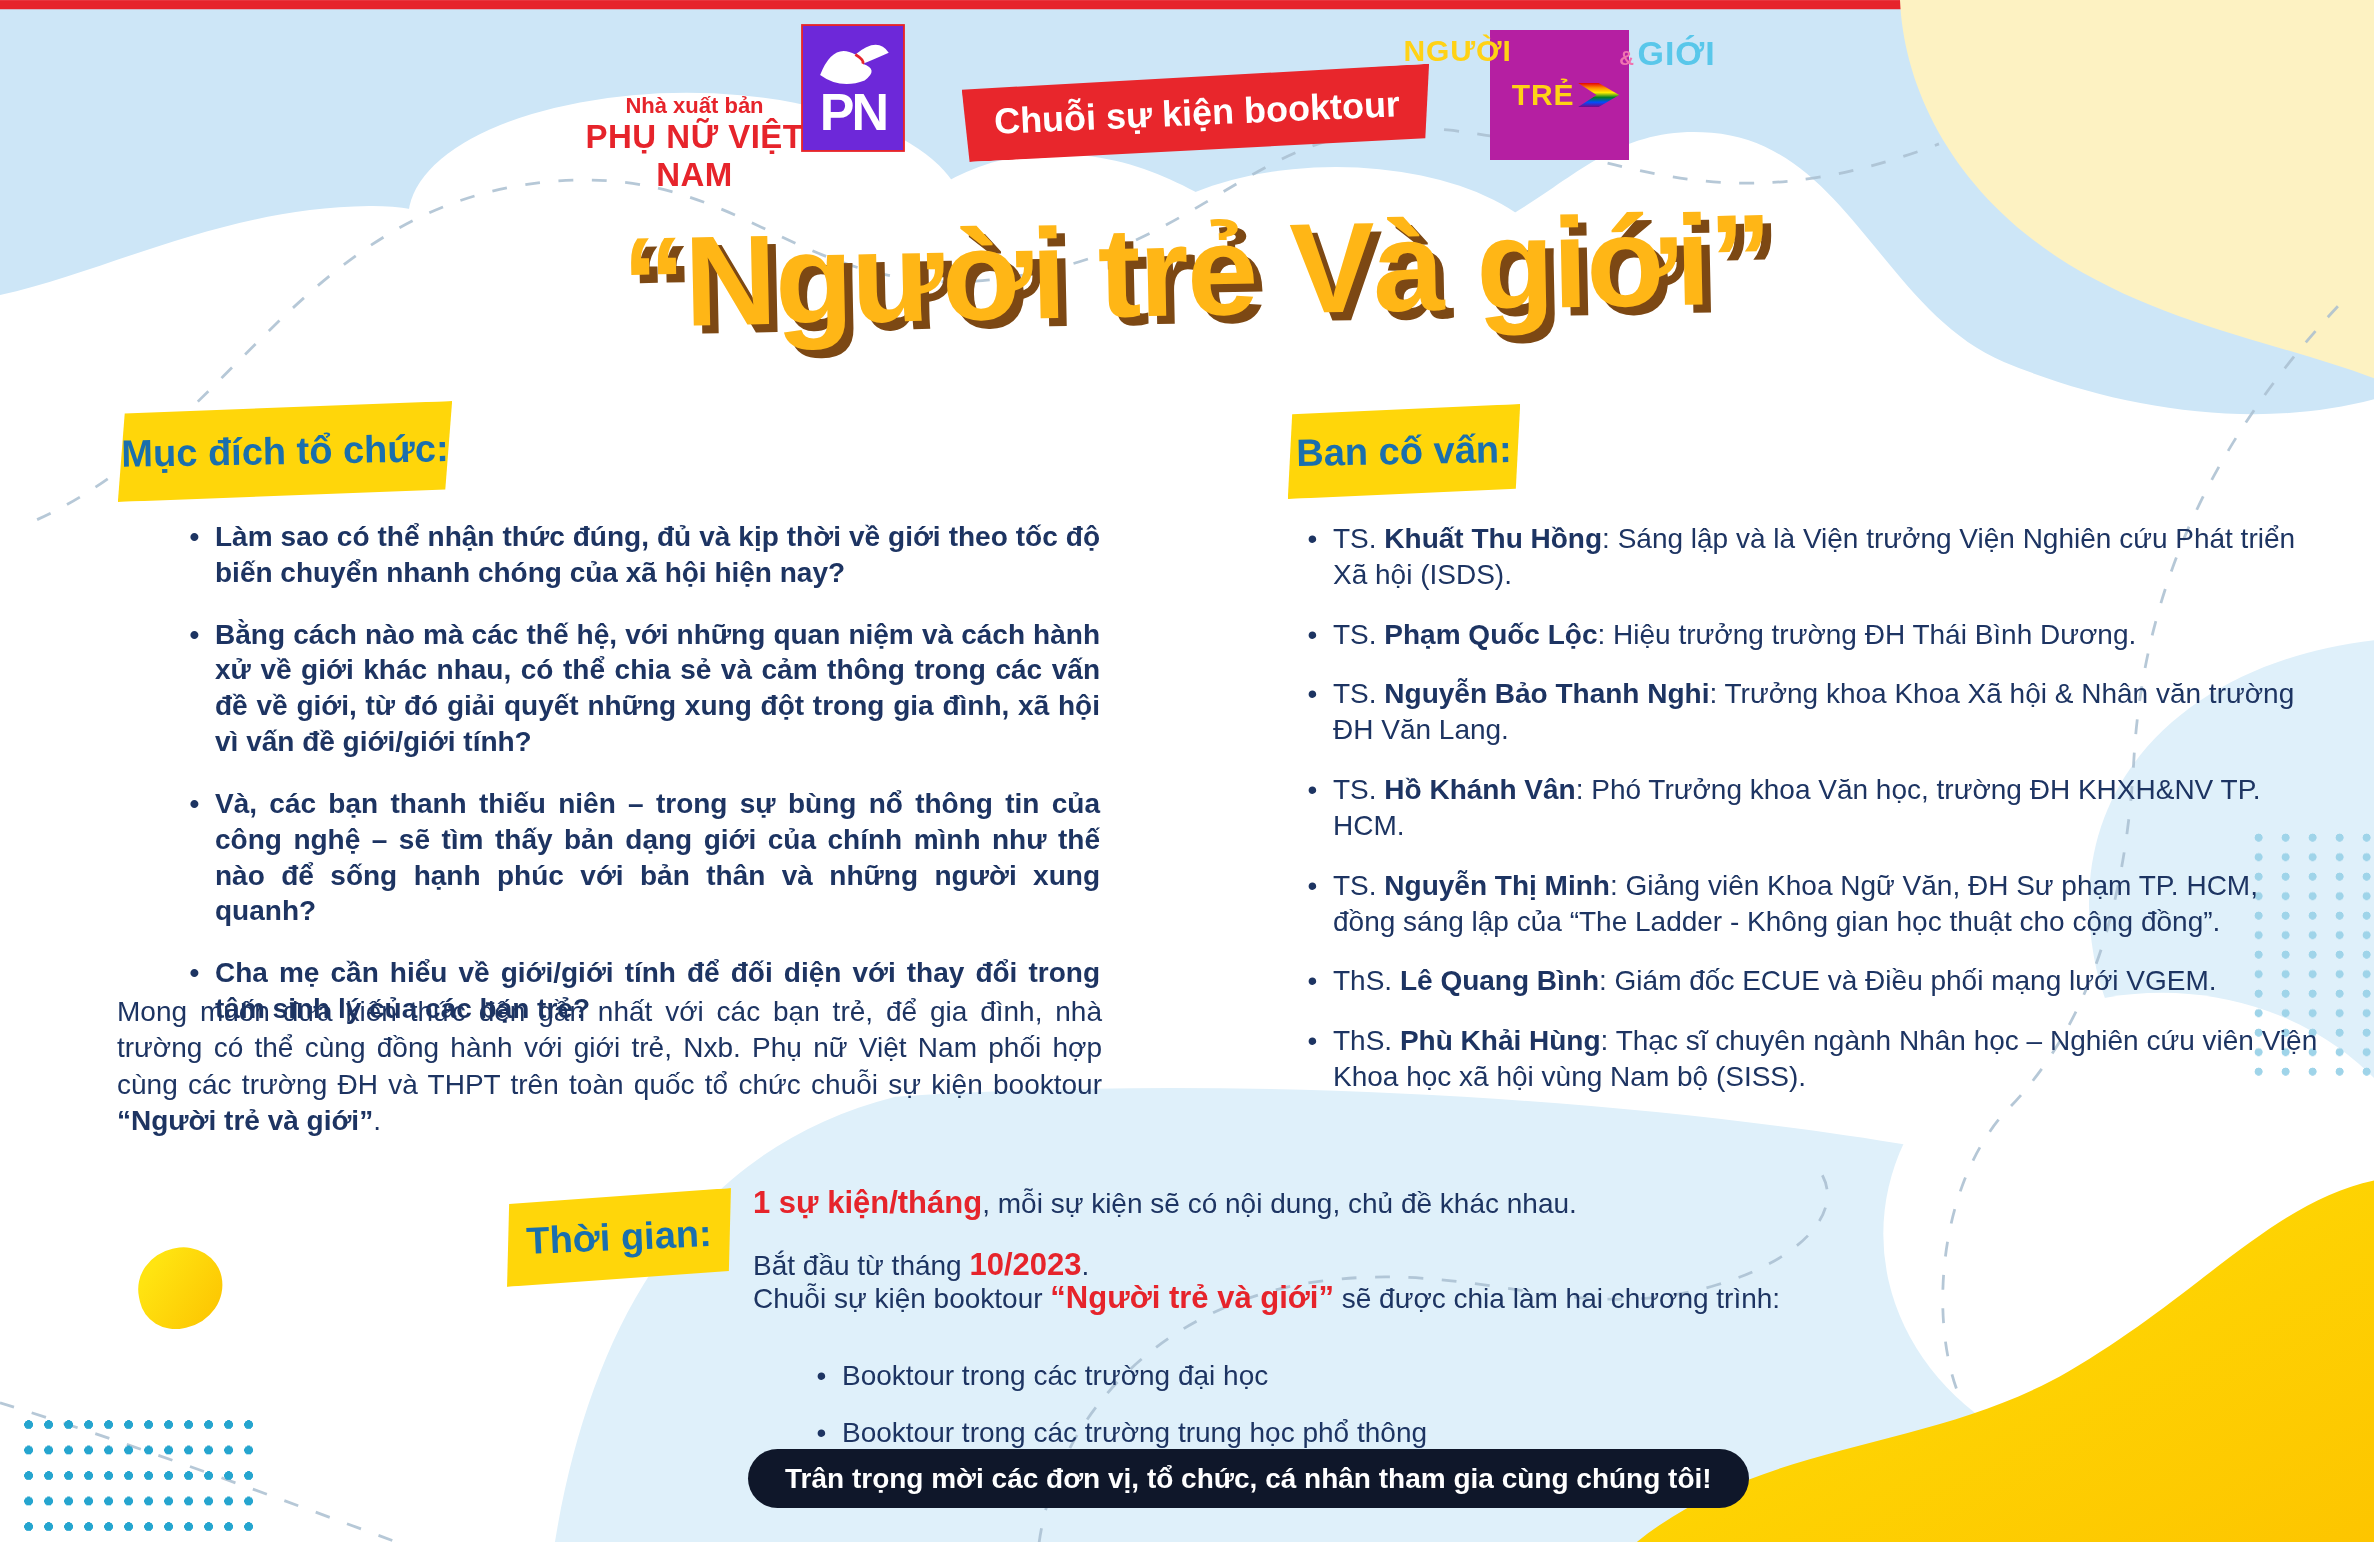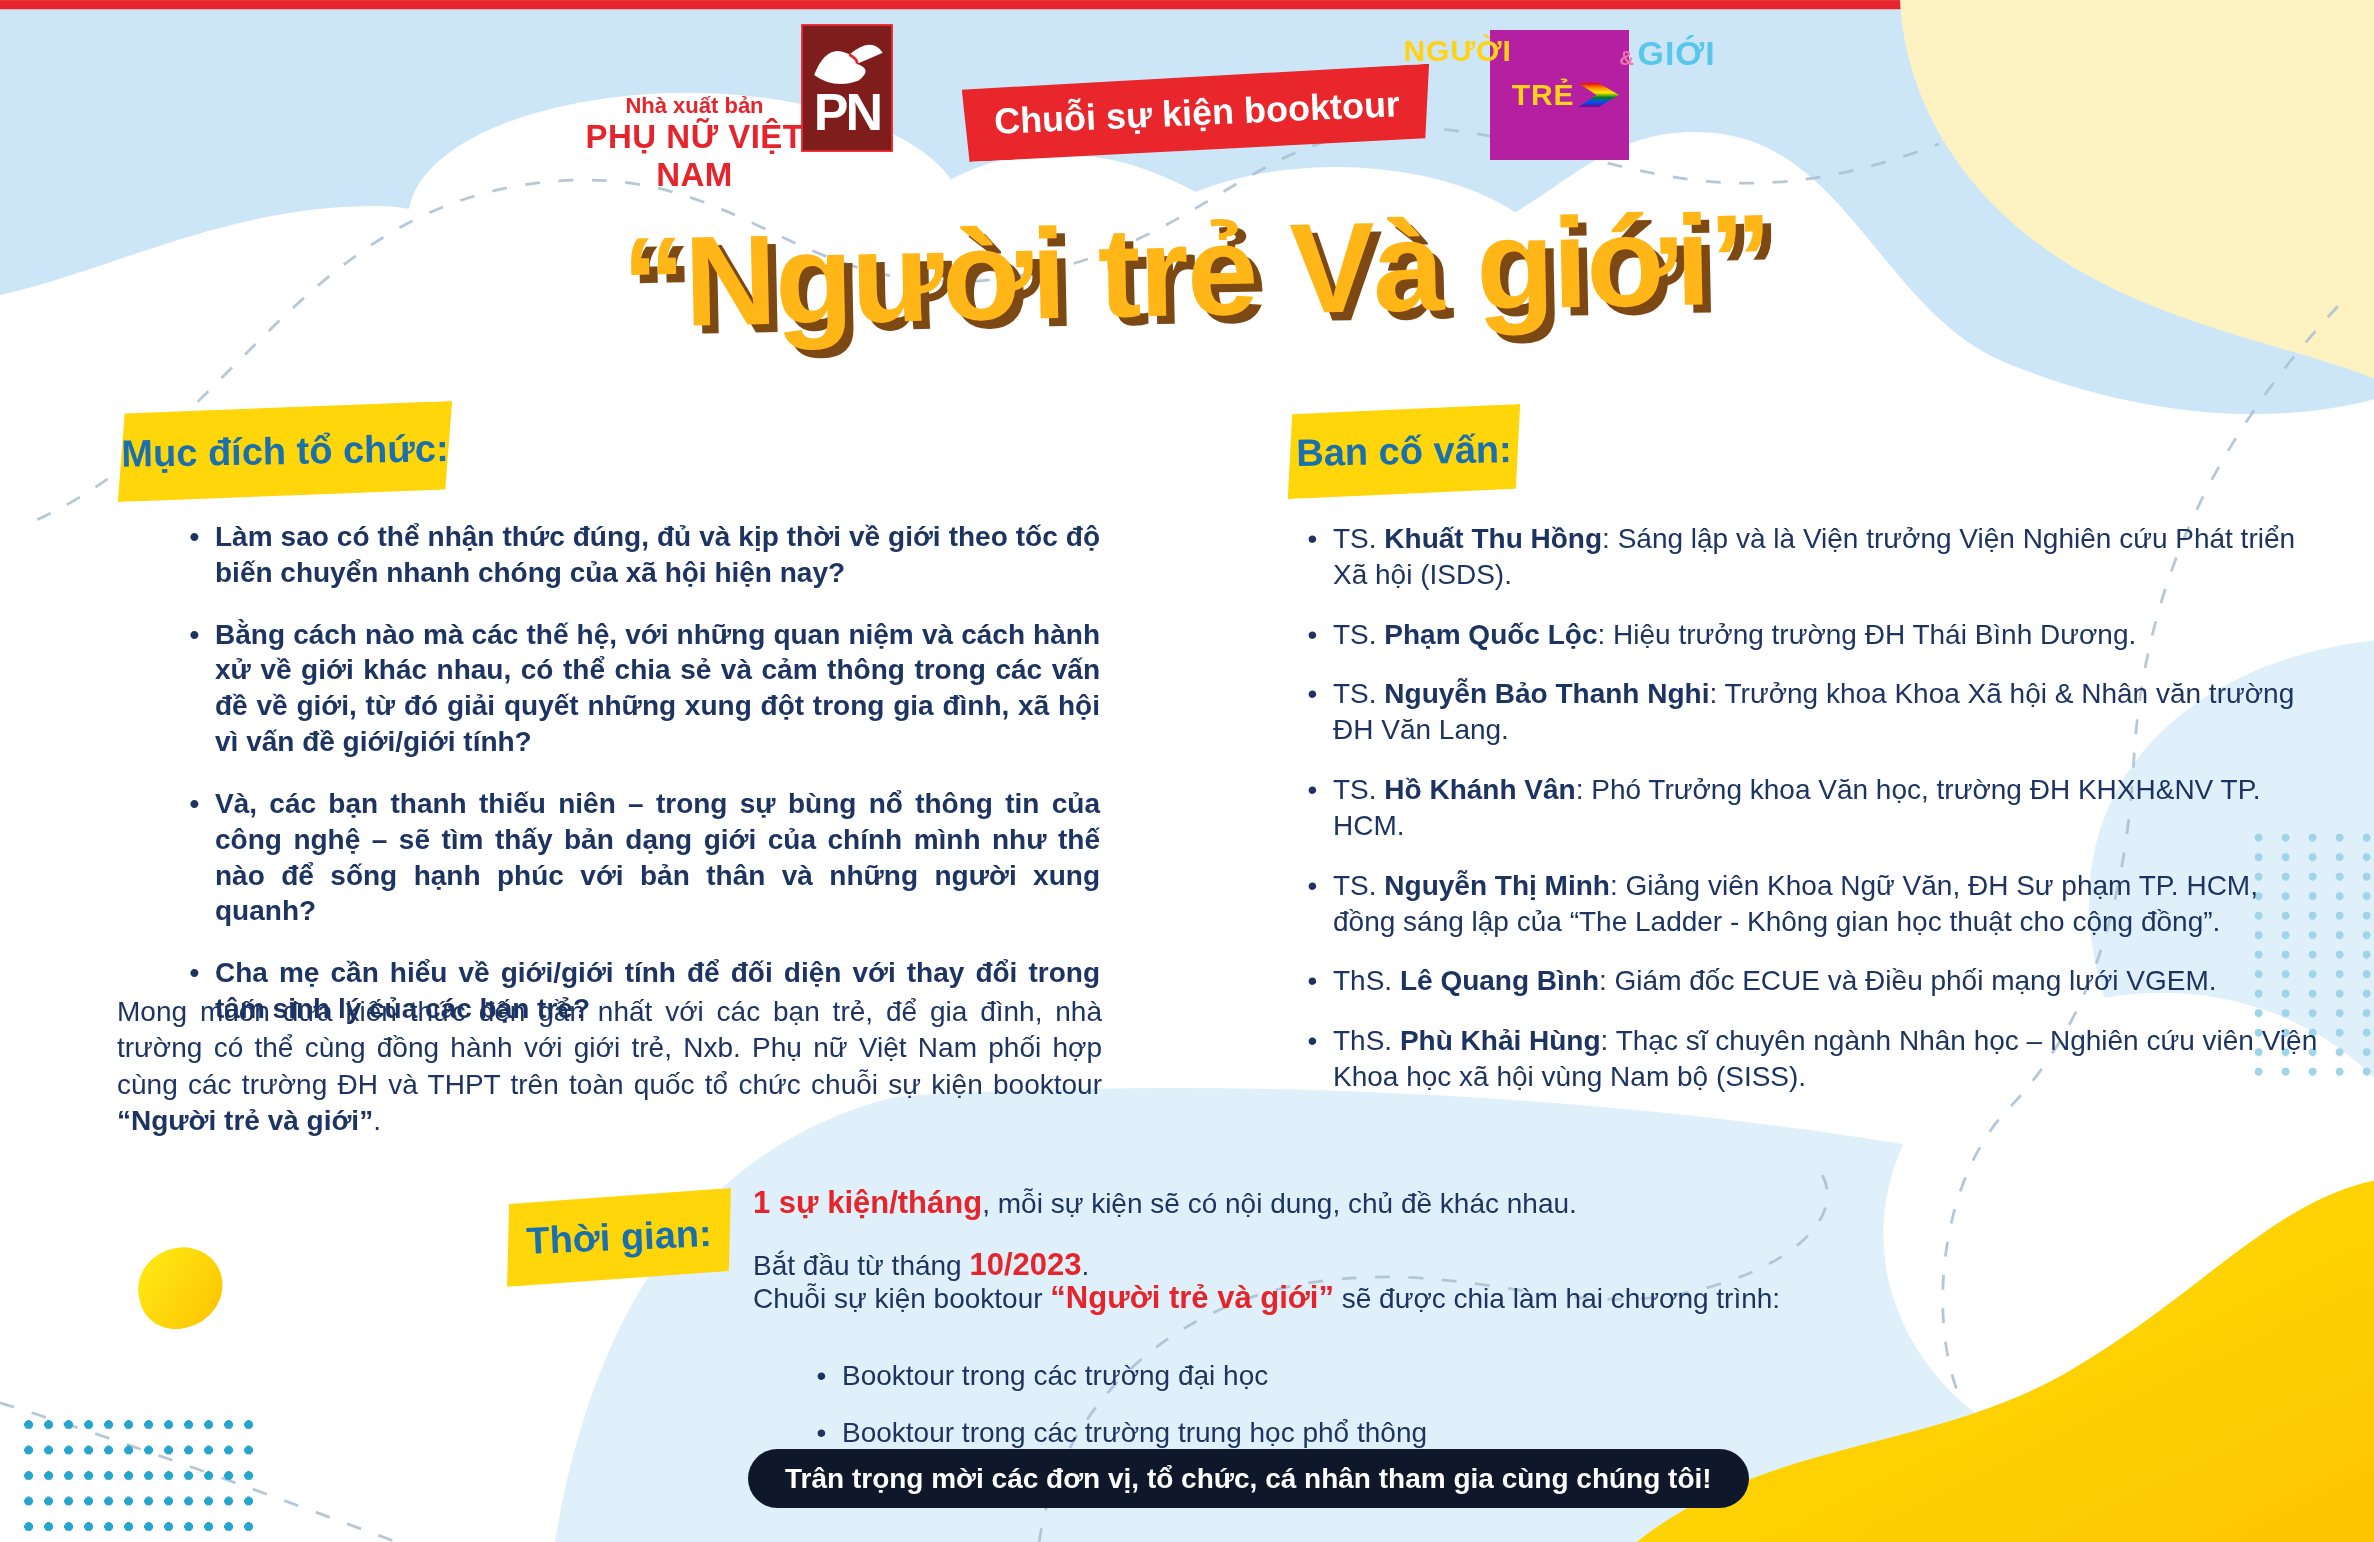--- a/index.html
+++ b/index.html
@@ -25,21 +25,21 @@
     left:138px;top:1248px;width:85px;height:80px;border-radius:52% 48% 55% 45%;
     background:linear-gradient(135deg,#ffe411 20%,#fdc803 85%);
     transform:rotate(-12deg);
   }
 
   
   .publisher{left:583px;top:93px;width:223px;text-align:center;color:#e6242b;line-height:1.15;}
   .publisher .l1{font-size:22px;font-weight:bold;}
   .publisher .l2{font-size:33px;font-weight:bold;letter-spacing:0.5px;}
   .pn-logo{
-    left:803px;top:26px;width:88px;height:124px;background:#7f1d1d;
+    left:803px;top:26px;width:100px;height:124px;background:#6d28d9;
     display:flex;flex-direction:column;align-items:center;justify-content:flex-start;
     box-shadow:0 0 0 1.9px #e6242b;
   }
   .pn-logo svg{display:block;margin-top:5.6px;}
   .pn-text{color:#fff;font-weight:bold;font-size:52px;line-height:1;letter-spacing:-2.8px;margin-top:-3.7px;}
   .booktour-banner{
     left:963px;top:74px;width:468px;height:78px;background:#e8262c;
     transform:rotate(-2.5deg);
     clip-path:polygon(0 7%,100% 0,98.5% 95%,1% 100%);
     display:flex;align-items:center;justify-content:center;

